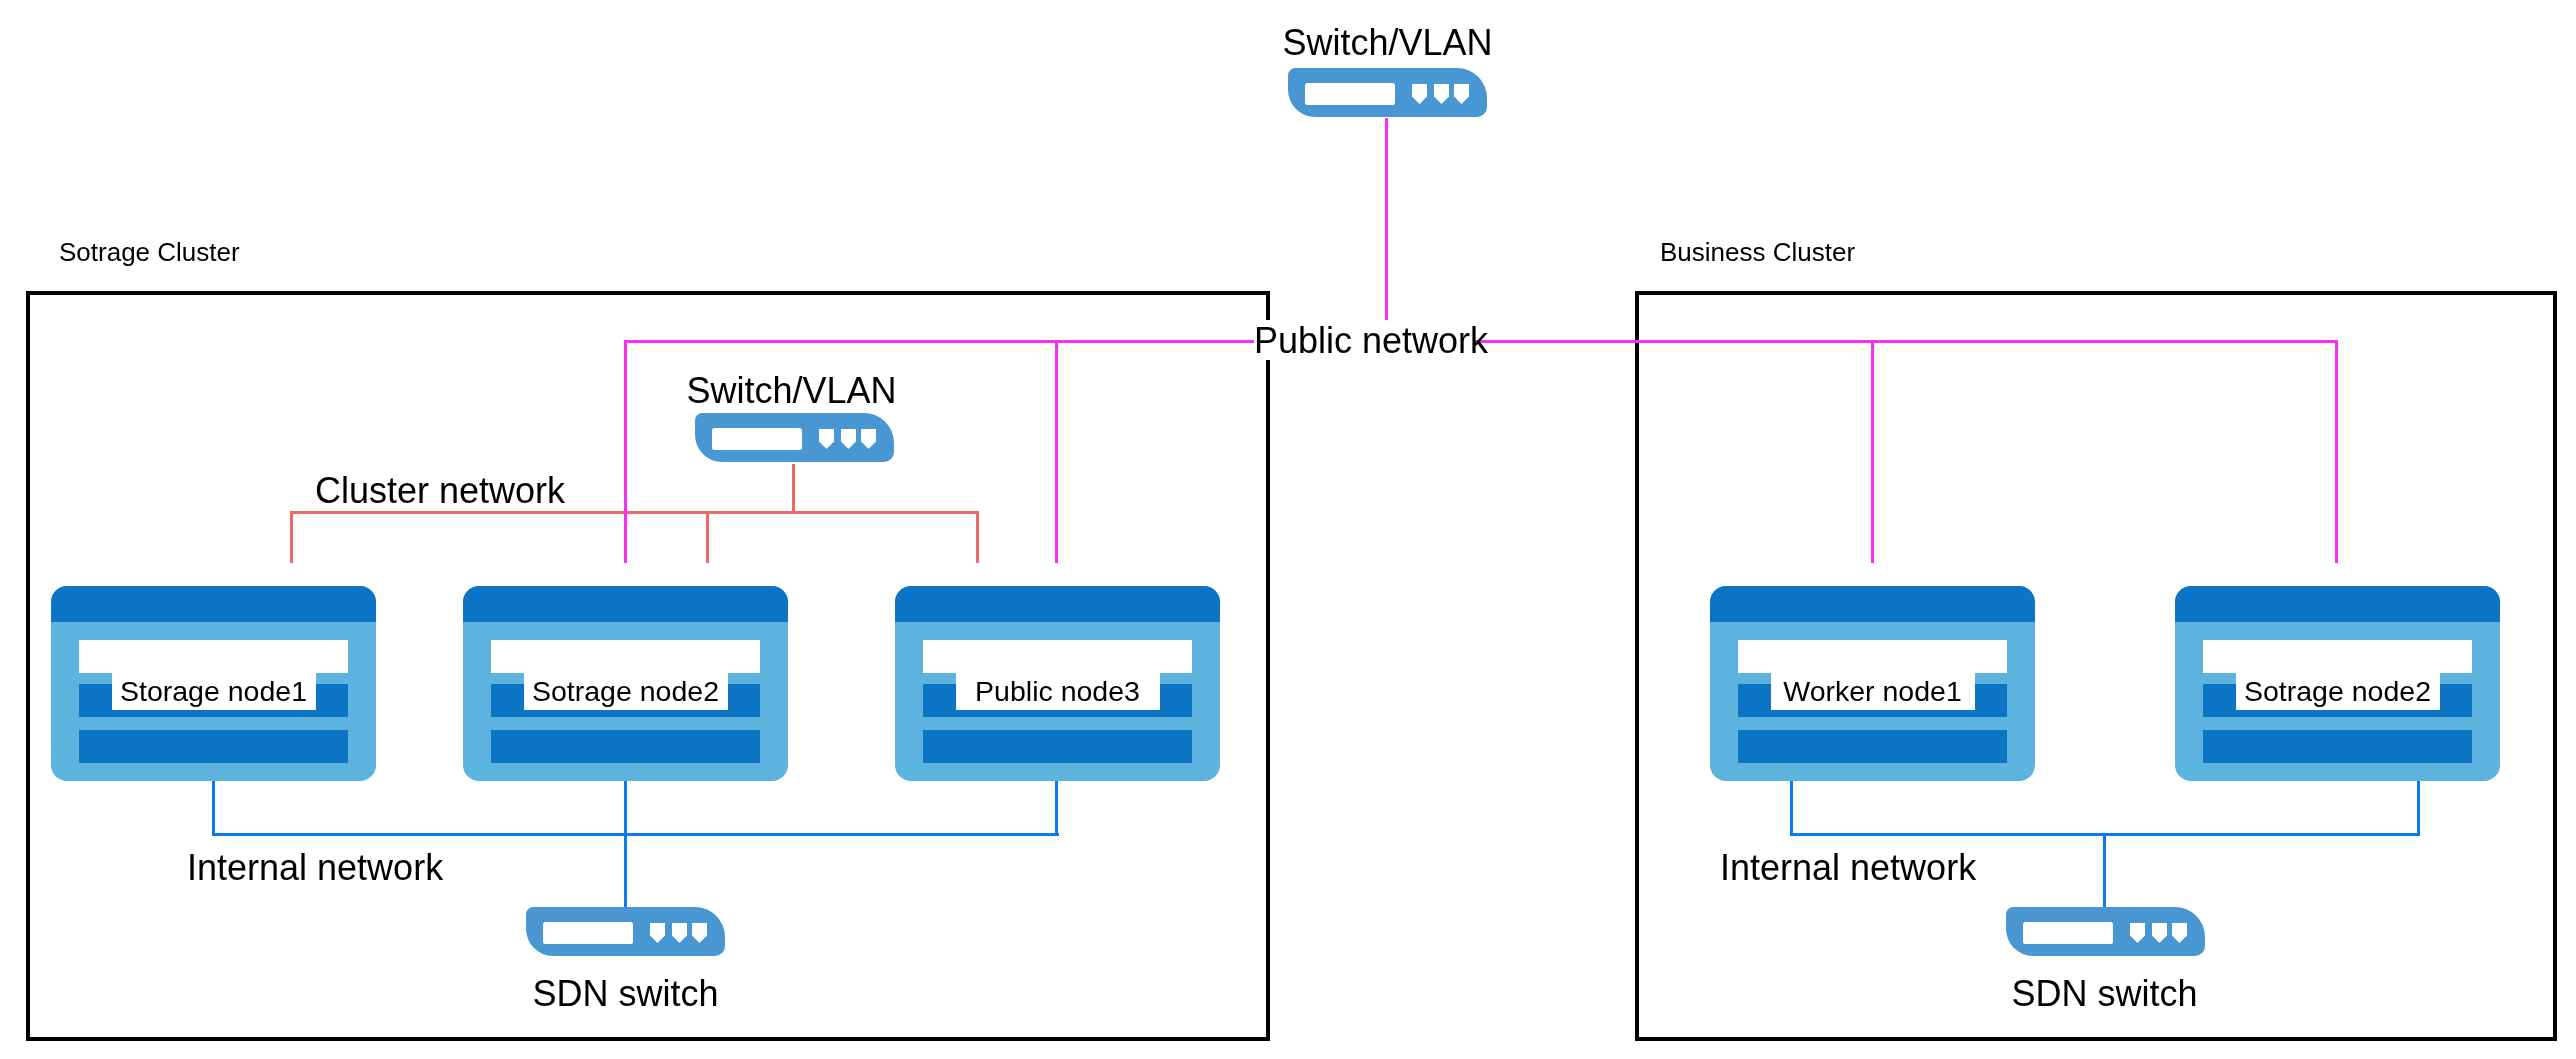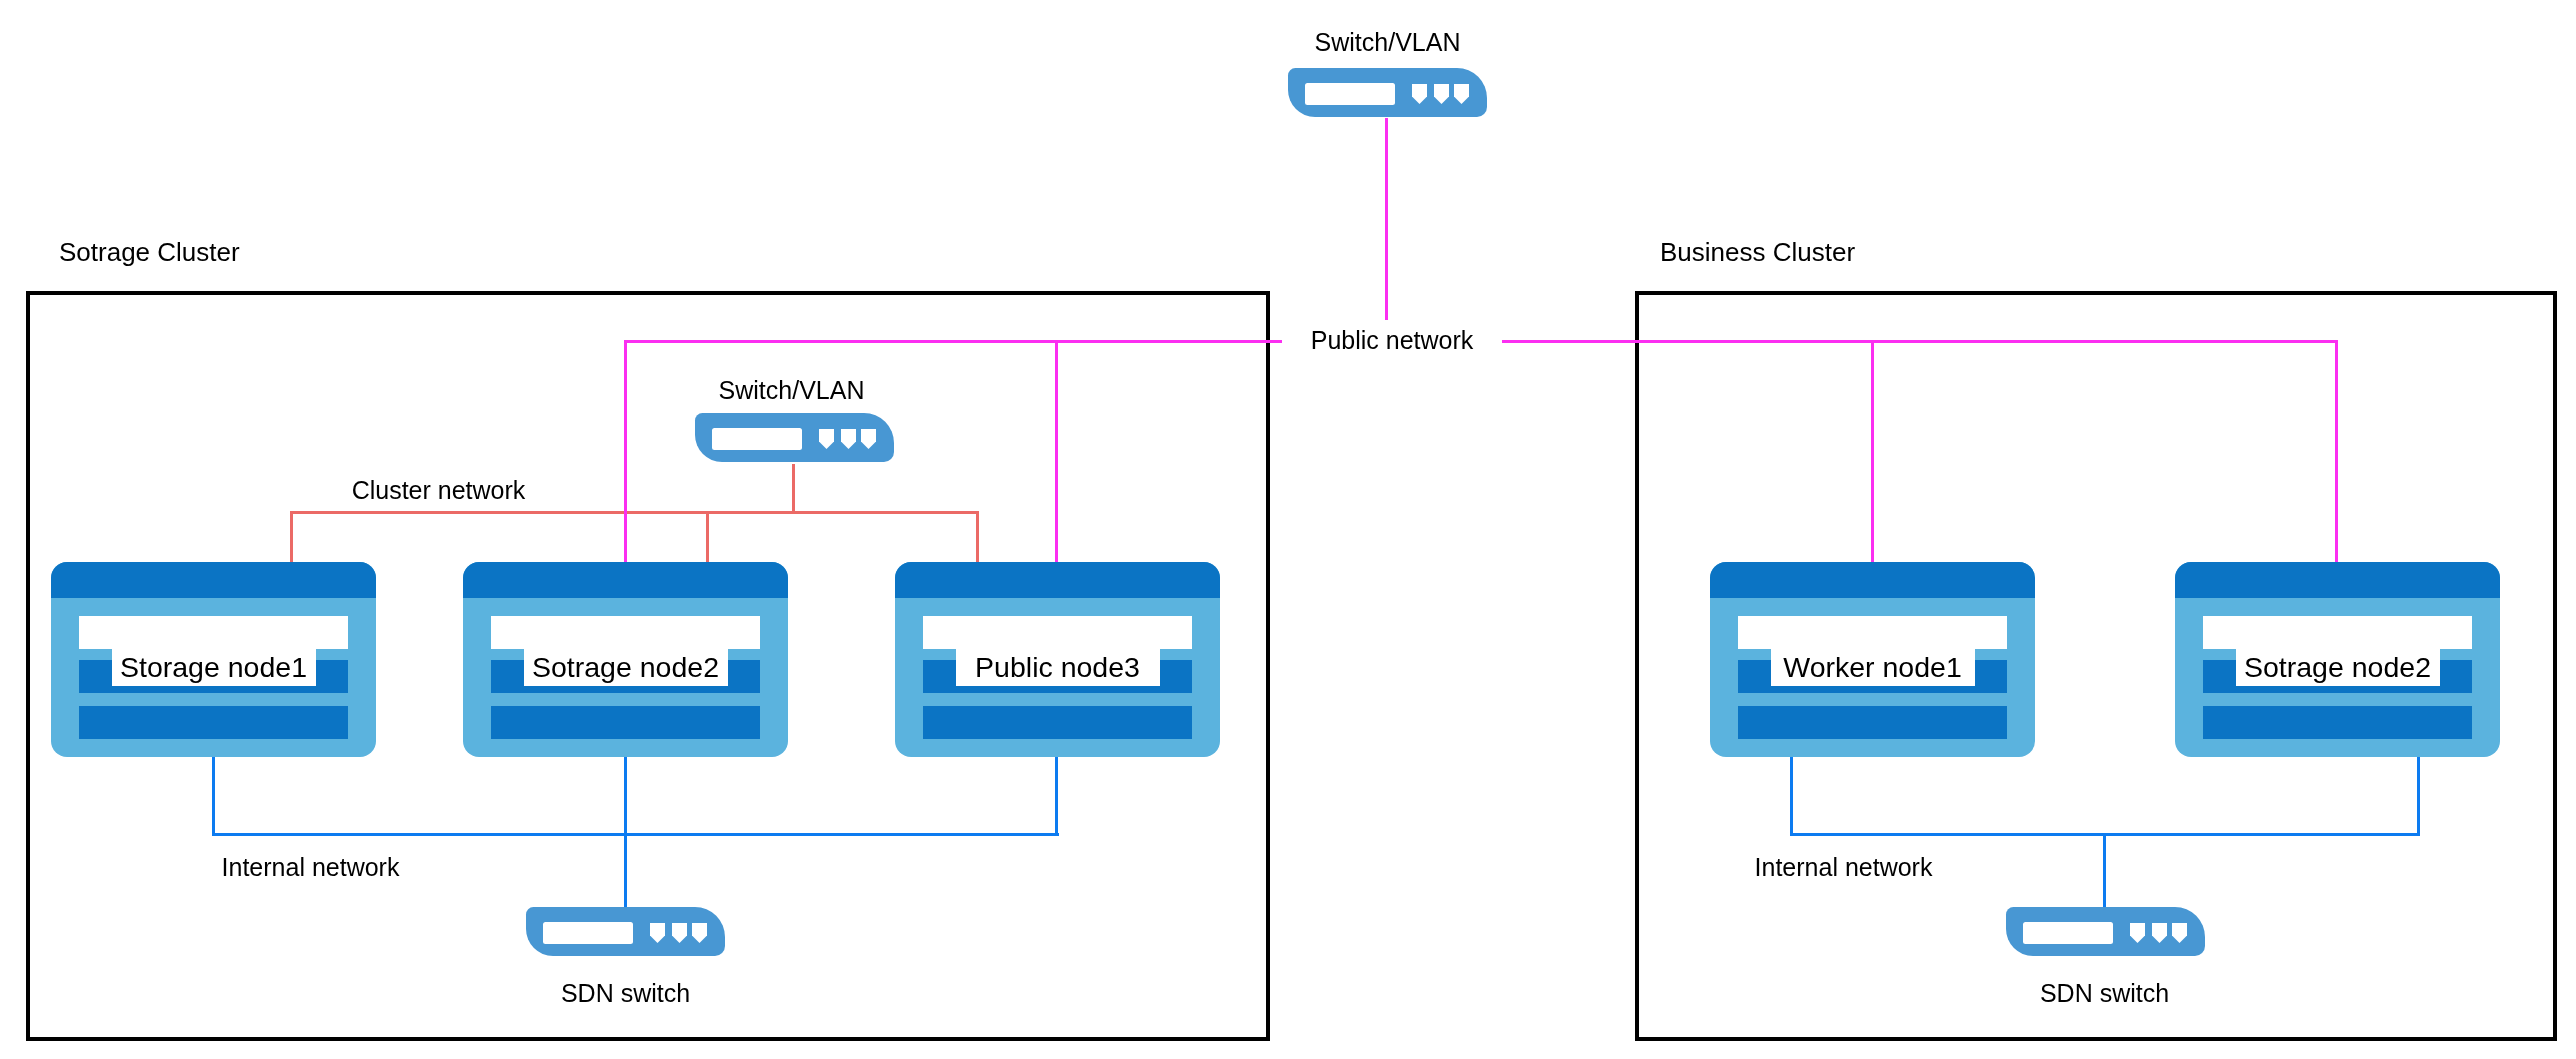--- a/index.html
+++ b/index.html
@@ -7,24 +7,24 @@
        font-family:"Liberation Sans","DejaVu Sans",sans-serif;color:#000;}
   
   .cluster-box{position:absolute;border:4.3px solid #000;background:transparent;z-index:0;}
   .cluster-title{position:absolute;font-size:26px;line-height:32px;white-space:nowrap;z-index:4;}
   
   .line{position:absolute;z-index:2;}
   .magenta{background:#fb2ff1;}
   .red{background:#eb6a66;}
   .blue{background:#0c7bf0;}
   
-  .net-label{position:absolute;font-size:25px;line-height:35px;text-align:center;white-space:nowrap;z-index:4;}
+  .net-label{position:absolute;font-size:36px;line-height:35px;text-align:center;white-space:nowrap;z-index:4;}
   .label-bg{background:#ffffff;padding:2.5px 0;z-index:4;}
   
-  .node{position:absolute;width:325px;height:195px;background:#5bb3de;border-radius:16px;z-index:3;}
+  .node{position:absolute;width:325px;height:195px;background:#5bb3de;border-radius:16px;z-index:3;margin-top:24px;}
   .node-header{position:absolute;left:0;top:0;width:100%;height:36px;background:#0b74c4;border-radius:16px 16px 0 0;}
   .node-slot{position:absolute;left:28px;width:269px;height:33px;}
   .slot-white{top:54px;background:#ffffff;}
   .slot-dark1{top:98px;background:#0b74c4;}
   .slot-dark2{top:144px;background:#0b74c4;}
   .node-label{position:absolute;left:50%;top:86px;transform:translateX(-50%);
               width:204px;height:38px;background:#ffffff;font-size:28.5px;line-height:38px;
               text-align:center;white-space:nowrap;}
   
   .switch{position:absolute;width:199px;height:49px;background:#4897d3;
@@ -76,21 +76,21 @@
 
 <div class="net-label" style="left:668px;top:373px;width:247px;">Switch/VLAN</div>
 <div class="switch" style="left:695px;top:413px;">
   <div class="switch-screen"></div>
   <div class="switch-port port-1"></div>
   <div class="switch-port port-2"></div>
   <div class="switch-port port-3"></div>
 </div>
 
 <div class="net-label" style="left:315px;top:473px;width:247px;">Cluster network</div>
-<div class="net-label label-bg" style="left:1282px;top:320px;width:220px;">Public network</div>
+<div class="net-label label-bg" style="left:1254px;top:320px;width:220px;">Public network</div>
 <div class="net-label" style="left:187px;top:850px;width:247px;">Internal network</div>
 <div class="net-label" style="left:1720px;top:850px;width:247px;">Internal network</div>
 
 <div class="node" style="left:51px;top:562px;">
   <div class="node-header"></div>
   <div class="node-slot slot-white"></div>
   <div class="node-slot slot-dark1"></div>
   <div class="node-slot slot-dark2"></div>
   <div class="node-label">Storage node1</div>
 </div>

